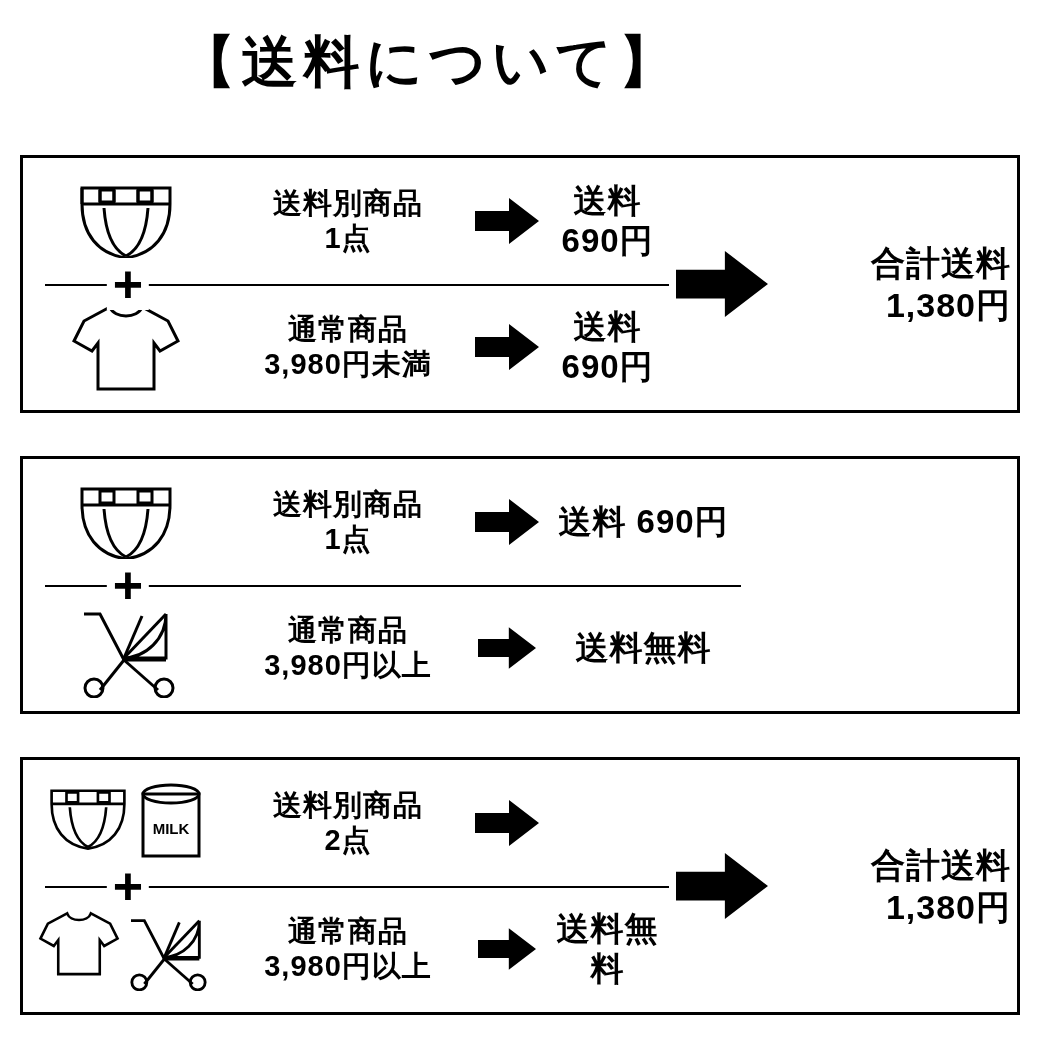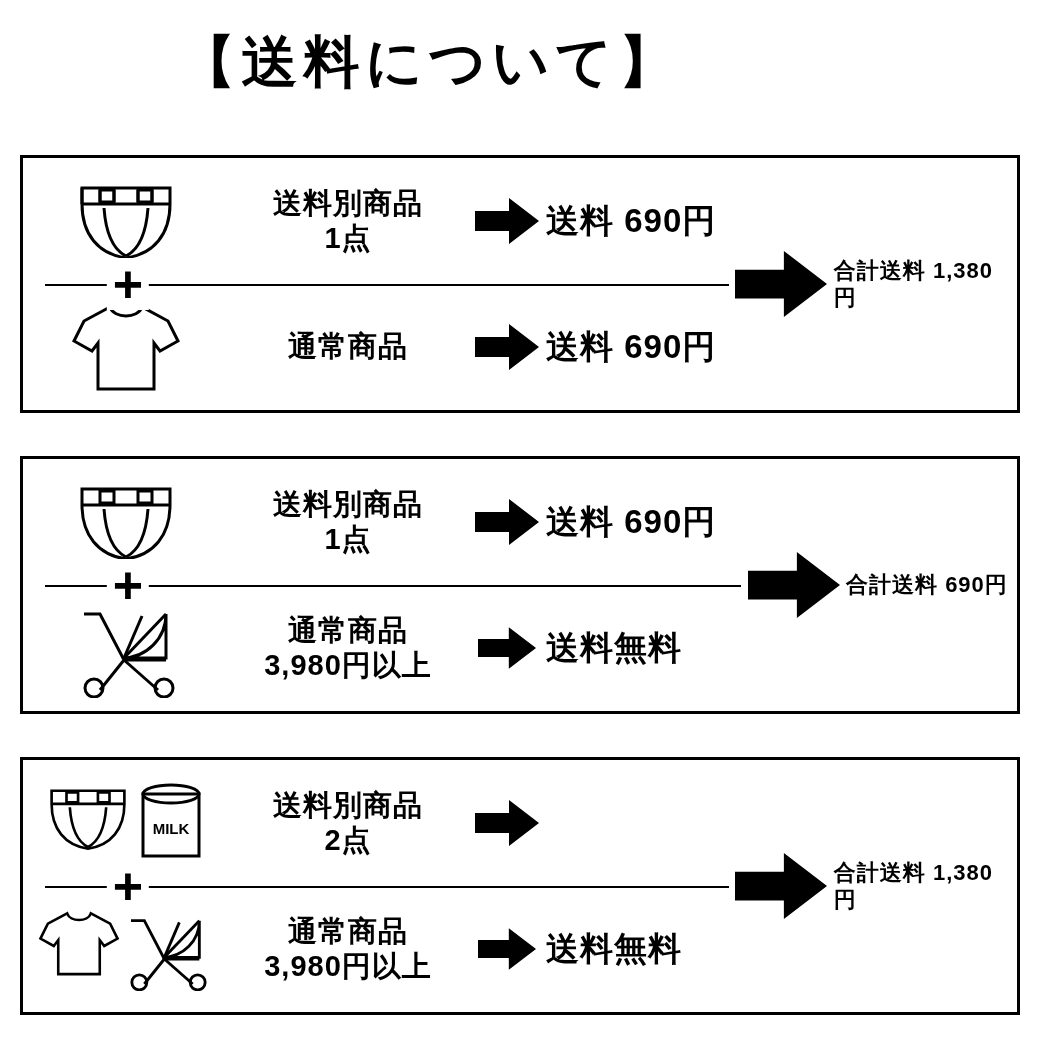--- a/index.html
+++ b/index.html
@@ -118,21 +118,21 @@
     display: flex;
     align-items: center;
     justify-content: center;
   }
   
   .arrow-svg { display: block; }
 
   
   .result-cell {
     flex: 1 1 auto;
-    text-align: left;
+    text-align: center;
     font-size: 33px;
     font-weight: bold;
     line-height: 1.22;
     letter-spacing: 1px;
   }
 
   
   .total-section {
     flex: 1 1 auto;
     display: flex;
@@ -142,22 +142,22 @@
   }
   .total-arrow {
     width: 105px;
     flex: none;
     display: flex;
     align-items: center;
     justify-content: center;
   }
   .total-text {
     flex: 1 1 auto;
-    text-align: left;
-    font-size: 22px;
+    text-align: right;
+    font-size: 34px;
     font-weight: bold;
     line-height: 1.25;
     letter-spacing: 1px;
     padding-right: 6px;
   }
 
   .milk-label {
     font-size: 15px;
     font-weight: bold;
     font-family: "Liberation Sans", sans-serif;
@@ -214,20 +214,21 @@
       <div class="row">
         <div class="icon-cell">
           <span>
             <svg width="116" height="92" viewBox="0 0 116 92" fill="none" stroke="#000" stroke-width="3">
               <path d="M42 6 L16 20 L6 40 L24 50 L30 42 V88 H86 V42 L92 50 L110 40 L100 20 L74 6 C70 18 46 18 42 6 Z"></path>
             </svg>
           </span>
         </div>
         <div class="label-cell">
           <span>通常商品</span>
+          <span class="l2">3,980円未満</span>
         </div>
         <div class="arrow-cell">
           <span>
             <svg class="arrow-svg" width="64" height="46" viewBox="0 0 64 46">
               <path d="M0 13 H34 V0 L64 23 L34 46 V33 H0 Z" fill="#000"></path>
             </svg>
           </span>
         </div>
         <div class="result-cell">
           <span>送料</span>
@@ -313,33 +314,20 @@
             </svg>
           </span>
         </div>
         <div class="result-cell">
           <span>送料無料</span>
           <span class="l2"></span>
         </div>
       </div>
     </div>
 
-    <div class="total-section">
-      <div class="total-arrow">
-        <span>
-          <svg class="arrow-svg" width="92" height="68" viewBox="0 0 64 46">
-            <path d="M0 13 H34 V0 L64 23 L34 46 V33 H0 Z" fill="#000"></path>
-          </svg>
-        </span>
-      </div>
-      <div class="total-text">
-        <span>合計送料</span>
-        <span class="l2">690円</span>
-      </div>
-    </div>
   </div>
 
   <div class="panel" id="panel-3">
     <div class="rows">
 
       <div class="divider"></div>
       <div class="plus">+</div>
 
       <div class="row">
         <div class="icon-cell dual">

